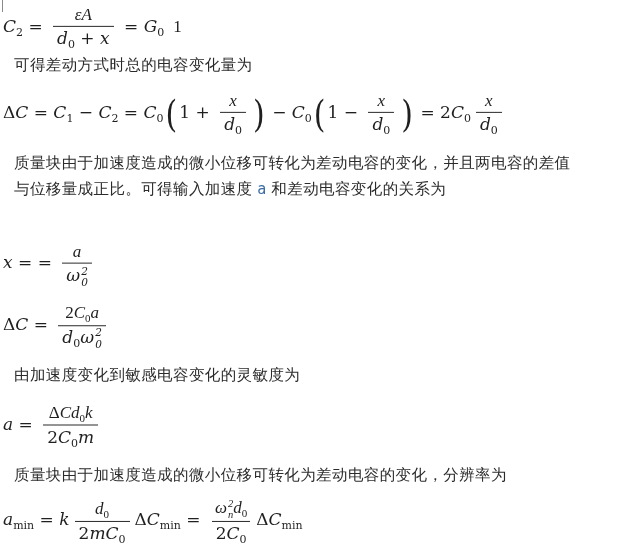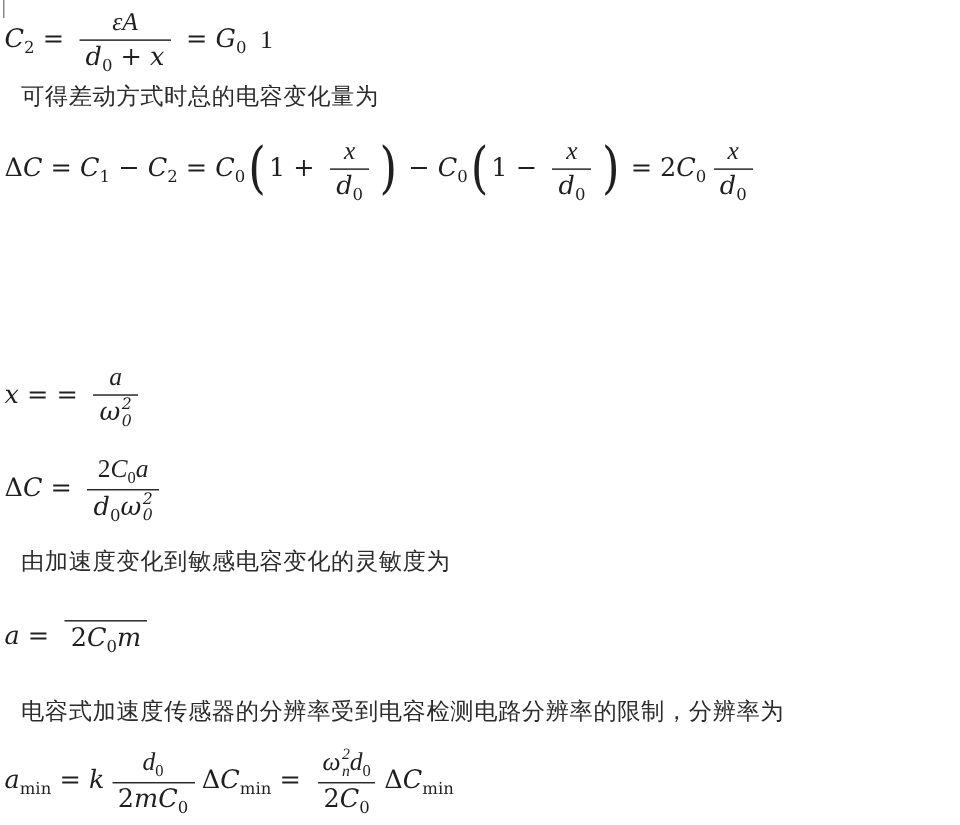--- a/index.html
+++ b/index.html
@@ -70,44 +70,46 @@
         <span class="num"><span class="i">x</span></span>
         <span class="den"><span class="i">d</span><span class="sub">0</span></span>
       </span><span class="big">)</span><span class="r"> − </span><span class="i">C</span><span class="sub">0</span><span class="big">(</span><span class="r">1 − </span><span class="frac">
         <span class="num"><span class="i">x</span></span>
         <span class="den"><span class="i">d</span><span class="sub">0</span></span>
       </span><span class="big">)</span><span class="r"> = 2</span><span class="i">C</span><span class="sub">0</span><span class="frac">
         <span class="num"><span class="i">x</span></span>
         <span class="den"><span class="i">d</span><span class="sub">0</span></span>
       </span></div>
 
+  <p class="para" style="top:150px"><span>质量块由于加速度造成的微小位移可转化为差动电容的变化，并且两电容的差值与位移量成正比。可得输入加速度 </span><span class="var-a">a</span><span> 和差动电容变化的关系为</span></p>
 
   <div class="formula" style="top:264px"><span class="i">x</span><span class="r"> = </span><span class="r"> = </span><span class="frac">
         <span class="num"><span class="i">a</span></span>
         <span class="den"><span class="i">ω</span><span class="ss">
             <span>2</span>
             <span>0</span>
           </span></span>
       </span></div>
 
   <div class="formula" style="top:326px"><span class="r">Δ</span><span class="i">C</span><span class="r"> = </span><span class="frac">
         <span class="num"><span class="r">2</span><span class="i">C</span><span class="sub">0</span><span class="i">a</span></span>
         <span class="den"><span class="i">d</span><span class="sub">0</span><span class="i">ω</span><span class="ss">
             <span>2</span>
             <span>0</span>
           </span></span>
       </span></div>
 
   <p class="para" style="top:362px">由加速度变化到敏感电容变化的灵敏度为</p>
 
   <div class="formula" style="top:425px"><span class="i">a</span><span class="r"> = </span><span class="frac">
+        <span class="num"><span class="r">Δ</span><span class="i">Cd</span><span class="sub">0</span><span class="i">k</span></span>
         <span class="den"><span class="r">2</span><span class="i">C</span><span class="sub">0</span><span class="i">m</span></span>
       </span></div>
 
-  <p class="para" style="top:462px">电容式加速度传感器的分辨率受到电容检测电路分辨率的限制，分辨率为</p>
+  <p class="para" style="top:462px">质量块由于加速度造成的微小位移可转化为差动电容的变化，分辨率为</p>
 
   <div class="formula" style="top:521px"><span class="i">a</span><span class="sub">min</span><span class="r"> = </span><span class="i">k</span><span class="frac">
         <span class="num"><span class="i">d</span><span class="sub">0</span></span>
         <span class="den"><span class="r">2</span><span class="i">mC</span><span class="sub">0</span></span>
       </span><span class="r">Δ</span><span class="i">C</span><span class="sub">min</span><span class="r"> = </span><span class="frac">
         <span class="num"><span class="i">ω</span><span class="ss">
             <span>2</span>
             <span>n</span>
           </span><span class="i">d</span><span class="sub">0</span></span>
         <span class="den"><span class="r">2</span><span class="i">C</span><span class="sub">0</span></span>

